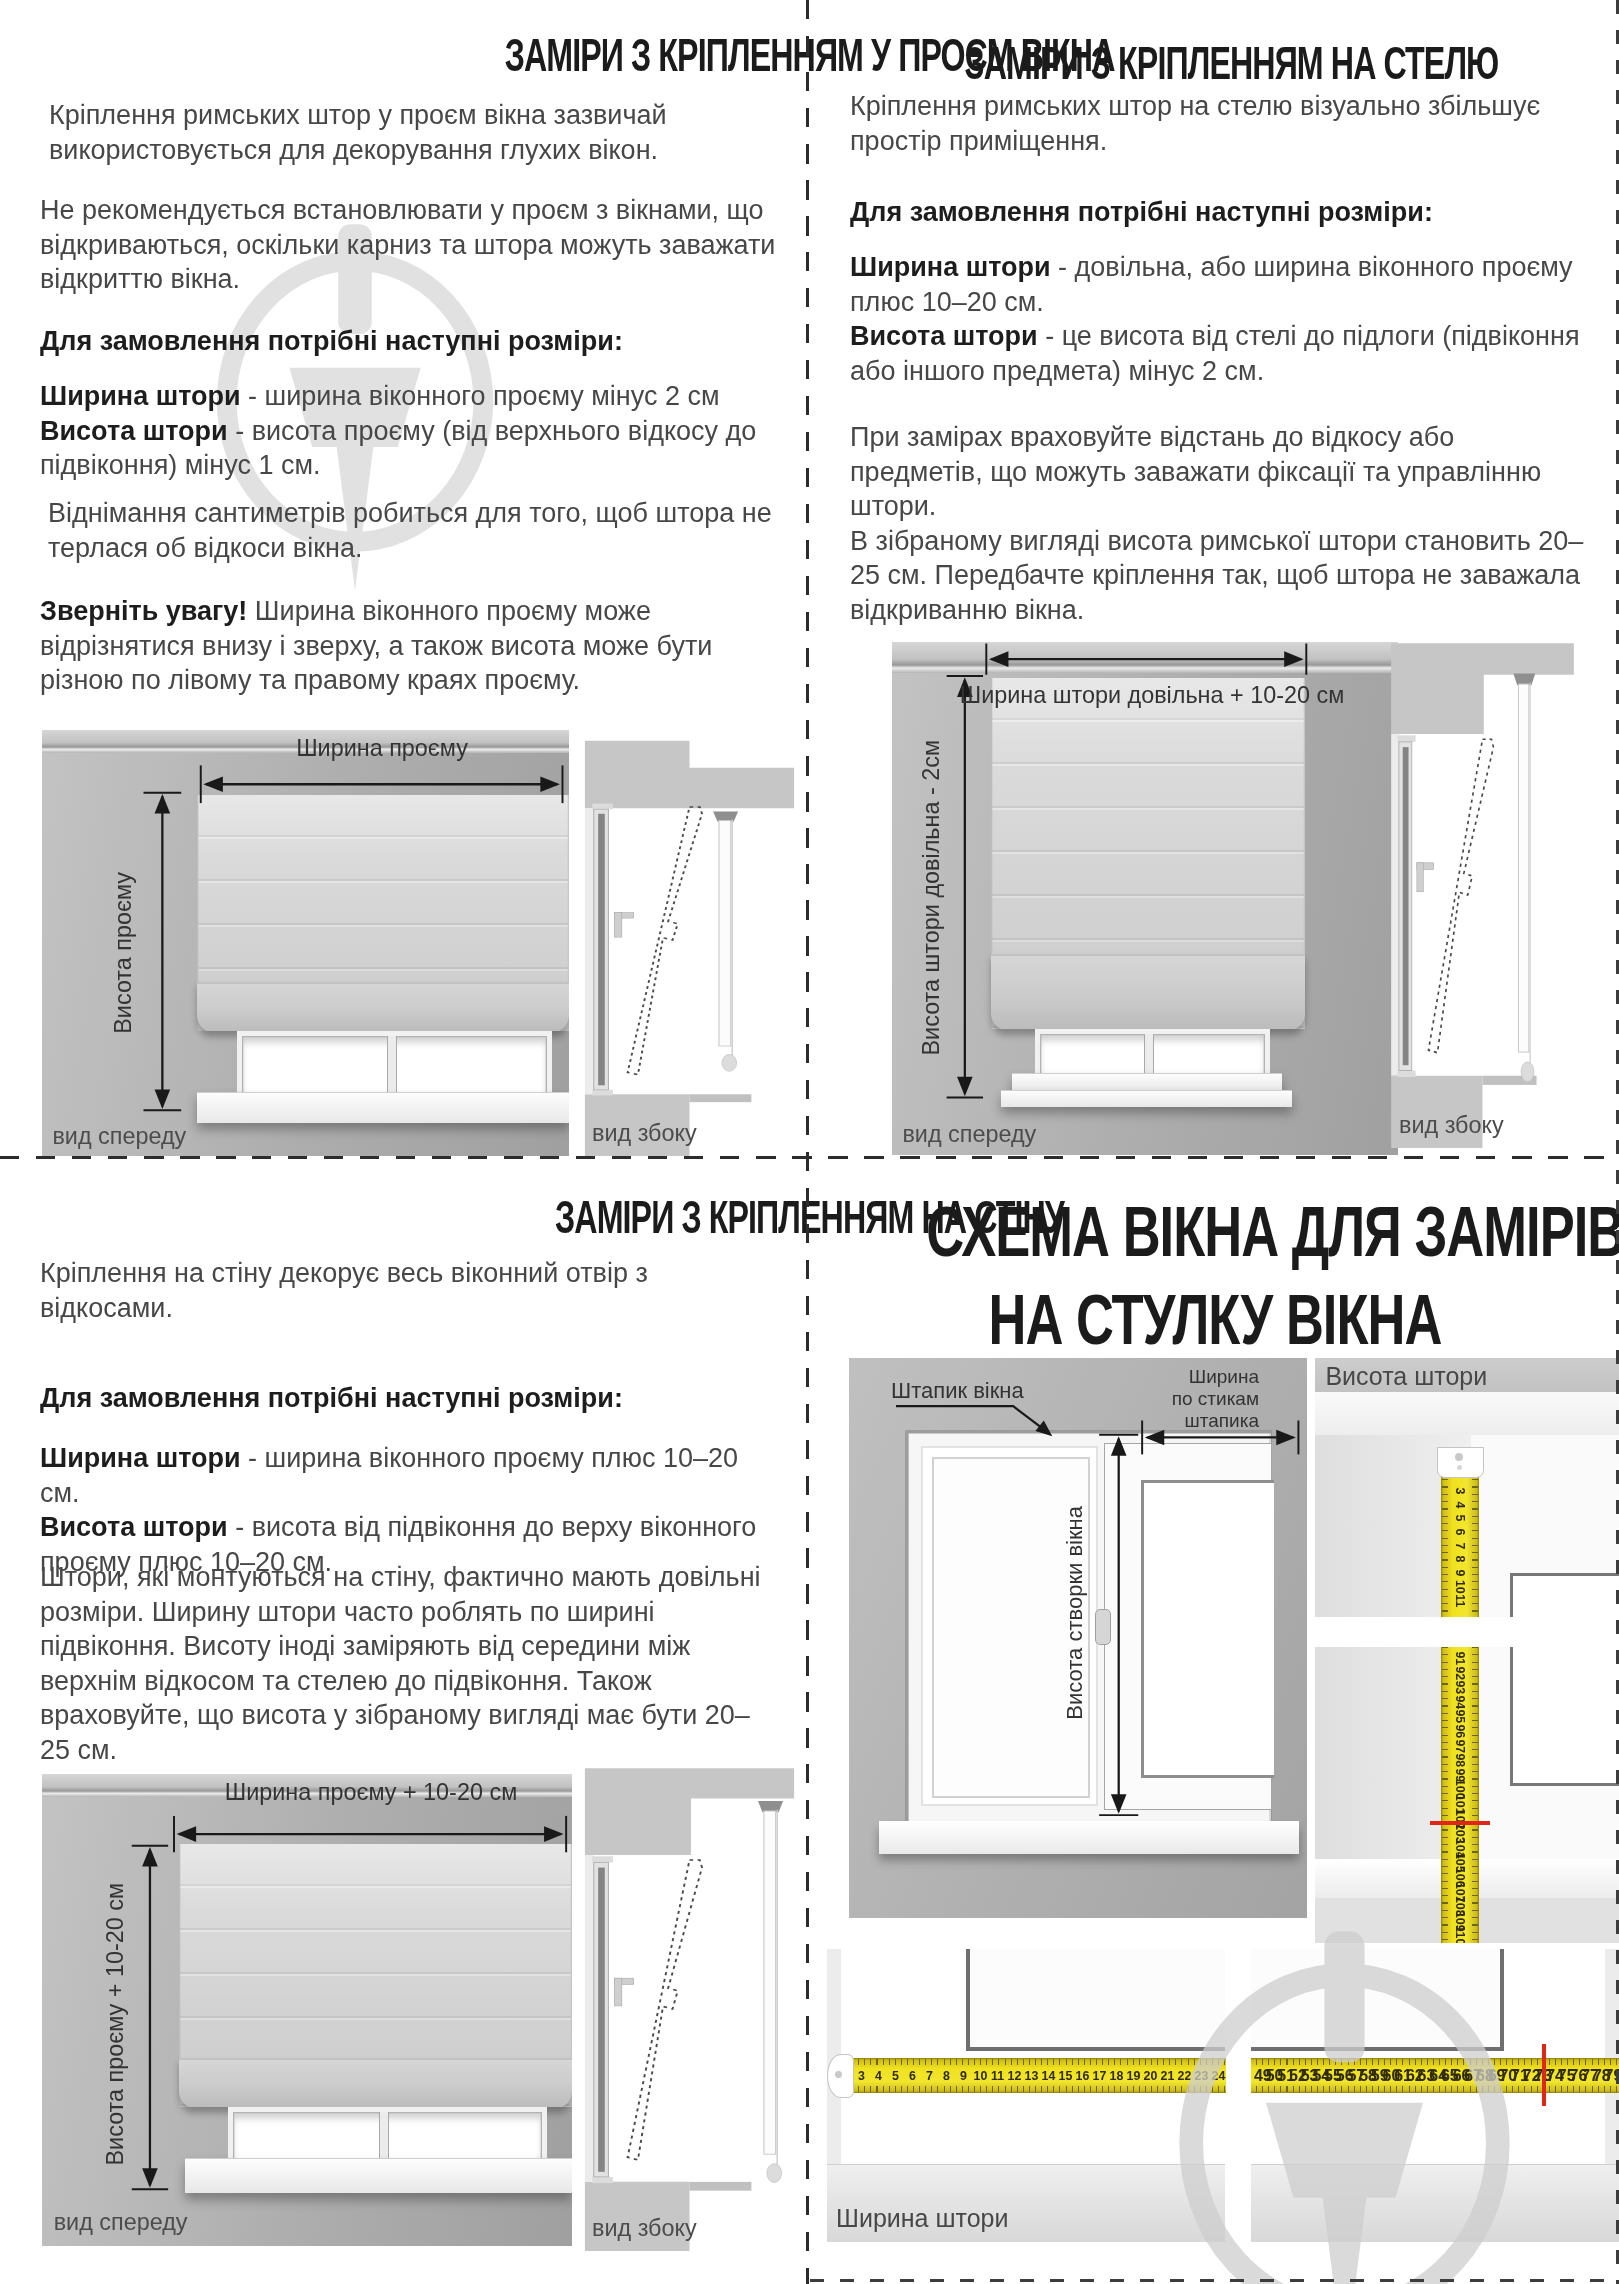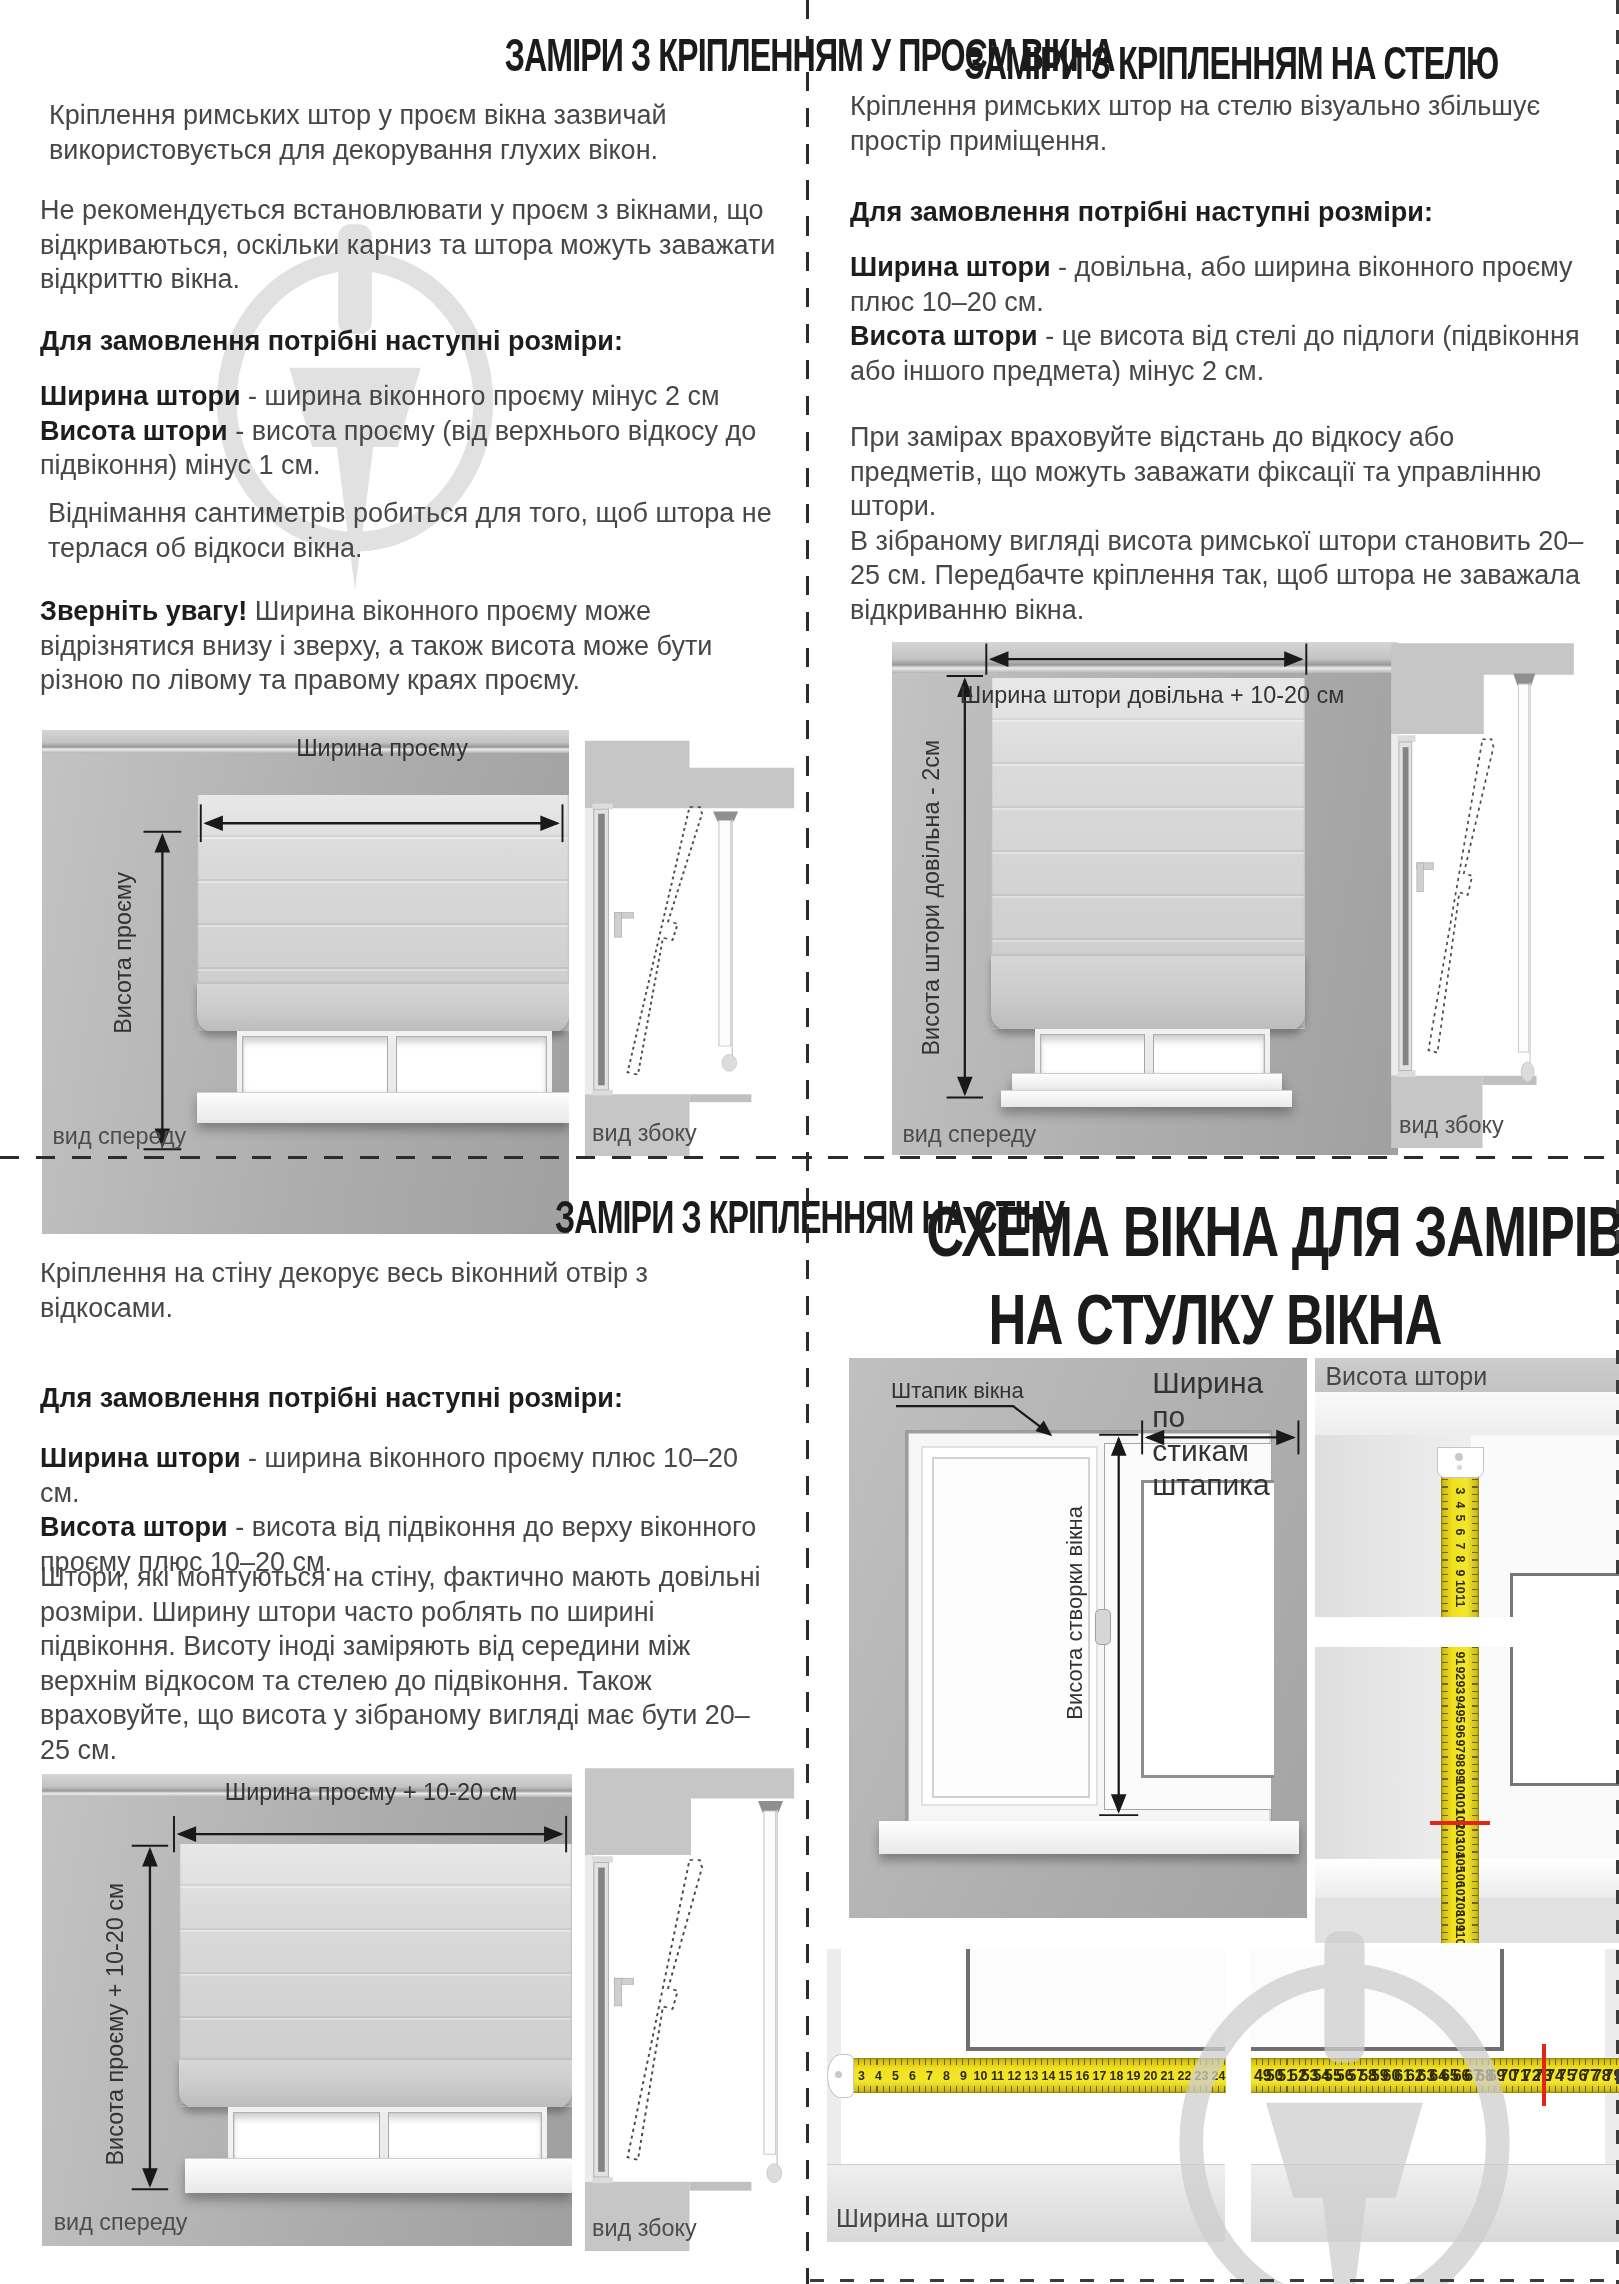--- a/index.html
+++ b/index.html
@@ -131,21 +131,21 @@
   <h1 class="abs qtitle" style="left:0;top:28px;margin:0;z-index:1;">
     <span class="cond">ЗАМІРИ З КРІПЛЕННЯМ У ПРОЄМ ВІКНА</span></h1>
   <p class="abs para" style="left:40px;top:89px;margin:9px;z-index:1;">Кріплення римських штор у проєм вікна зазвичай використовується для декорування глухих вікон.</p>
   <p class="abs para" style="left:40px;top:193px;margin:0;z-index:1;">Не рекомендується встановлювати у проєм з вікнами, що відкриваються, оскільки карниз та штора можуть заважати відкриттю вікна.</p>
   <p class="abs para" style="left:40px;top:324px;margin:0;z-index:1;"><b>Для замовлення потрібні наступні розміри:</b></p>
   <p class="abs para" style="left:40px;top:379px;margin:0;z-index:1;"><b>Ширина штори</b><span> - ширина віконного проєму мінус 2 см
 </span><b>Висота штори</b><span> - висота проєму (від верхнього відкосу до підвіконня) мінус 1 см.</span></p>
   <p class="abs para" style="left:40px;top:488px;margin:8px;z-index:1;">Віднімання сантиметрів робиться для того, щоб штора не терлася об відкоси вікна.</p>
   <p class="abs para" style="left:40px;top:594px;margin:0;z-index:1;"><b>Зверніть увагу!</b><span> Ширина віконного проєму може відрізнятися внизу і зверху, а також висота може бути різною по лівому та правому краях проєму.</span></p>
 
-  <div class="abs fv" style="left:42px;top:730px;width:527px;height:504px;z-index:1;">
+  <div class="abs fv" style="left:42px;top:730px;width:527px;height:426px;z-index:1;">
     <div class="fv-wall"></div>
     <div class="fv-cornice" style="height:23.4px;"></div>
     <div class="fv-shade" style="left:155px;right:0;top:65px;height:236px;">
       <div class="fv-shade-bottom"></div>
     </div>
     <div class="fv-window" style="left:195px;top:301px;width:305px;height:61px;">
       <div class="fv-mullion" style="left:145px;"></div>
     </div>
     <div class="fv-sill" style="left:155px;top:362px;right:0;height:30px;"></div>
     <svg class="arrow-svg" viewBox="0 0 810 654">
@@ -334,21 +334,21 @@
       <line x1="458" y1="122" x2="682" y2="122"></line>
       <polygon points="454,122 484,110 484,134"></polygon>
       <polygon points="686,122 656,110 656,134"></polygon>
       <line class="tick" x1="384" y1="118" x2="444" y2="118"></line>
       <line class="tick" x1="384" y1="702" x2="444" y2="702"></line>
       <line x1="414" y1="124" x2="414" y2="696"></line>
       <polygon points="414,120 402,150 426,150"></polygon>
       <polygon points="414,700 402,670 426,670"></polygon>
     </svg>
     <div class="diag-label" style="left:42px;top:19.5px;font-size:22px;">Штапик вікна</div>
-    <div class="diag-label center" style="left:362px;top:7.8px;font-size:30px;white-space:pre-line;text-align:left;">Ширина по стикам
+    <div class="diag-label center" style="left:362px;top:7.8px;font-size:19px;white-space:pre-line;text-align:right;">Ширина по стикам
 штапика</div>
     <div class="diag-label vertical" style="left:213px;top:148px;font-size:22px;">Висота створки вікна</div>
   </div>
 
   <div class="abs fv" style="left:1315px;top:1358px;width:305px;height:585px;z-index:2;">
     <div class="abs" style="left:0;top:0;right:0;height:34px;background:linear-gradient(180deg,#cdcdcd,#c2c2c2);"></div>
     <div class="panel-label" style="left:10.4px;top:3.9px;">Висота штори</div>
     <div class="abs" style="left:0;top:34px;right:0;height:43px;background:linear-gradient(180deg,#fafafa,#ededed);"></div>
     <div class="abs" style="left:0;top:77px;width:156px;bottom:0;background:linear-gradient(90deg,#dedede,#efefef);"></div>
     <div class="abs" style="left:156px;top:77px;right:0;height:424px;background:#fafafa;"></div>

